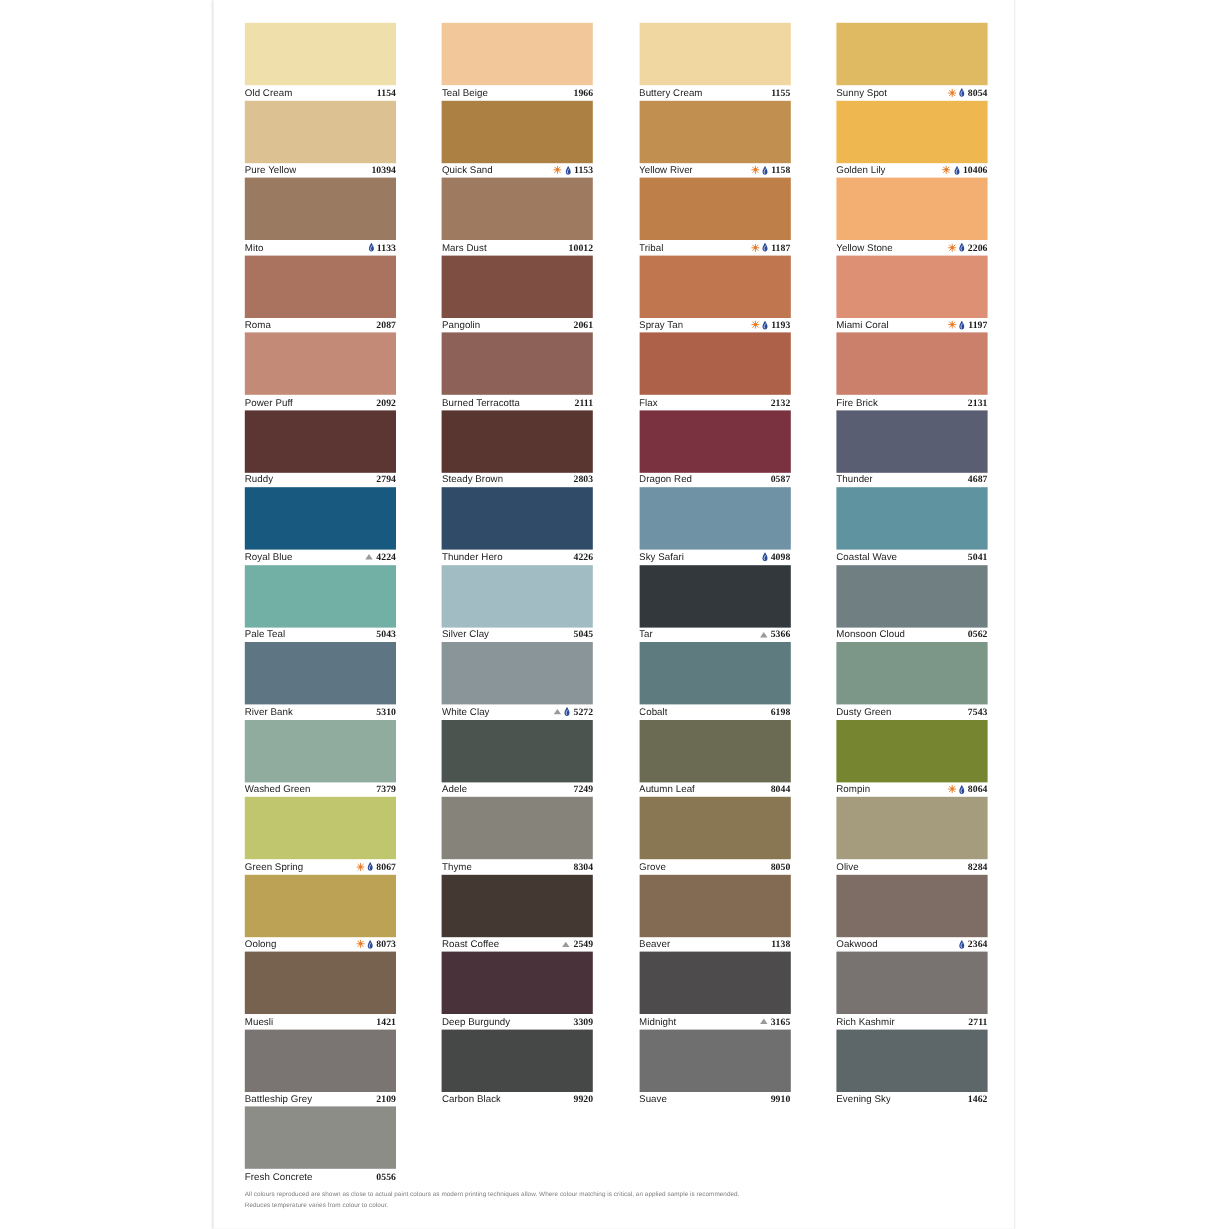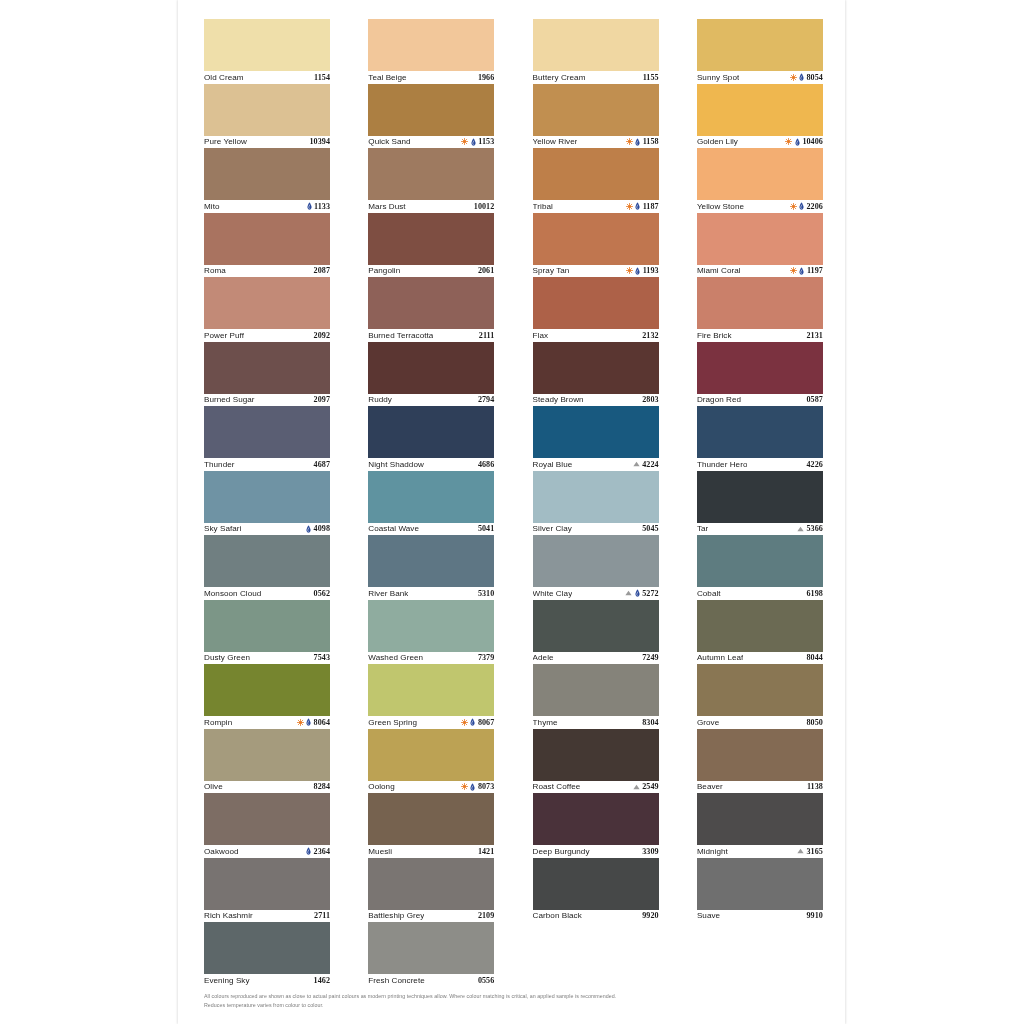--- a/index.html
+++ b/index.html
@@ -414,29 +414,20 @@
       <div class="swatch-cell">
         <div class="chip" style="background: rgb(202, 128, 106);"></div>
         <div class="label-row">
           <span class="chip-name">Fire Brick</span>
           <span class="chip-right">
             <span class="chip-code">2131</span>
           </span>
         </div>
       </div>
       <div class="swatch-cell">
-        <div class="chip" style="background: rgb(109, 79, 76);"></div>
-        <div class="label-row">
-          <span class="chip-name">Burned Sugar</span>
-          <span class="chip-right">
-            <span class="chip-code">2097</span>
-          </span>
-        </div>
-      </div>
-      <div class="swatch-cell">
         <div class="chip" style="background: rgb(91, 54, 50);"></div>
         <div class="label-row">
           <span class="chip-name">Ruddy</span>
           <span class="chip-right">
             <span class="chip-code">2794</span>
           </span>
         </div>
       </div>
       <div class="swatch-cell">
         <div class="chip" style="background: rgb(90, 54, 49);"></div>
@@ -455,29 +446,20 @@
             <span class="chip-code">0587</span>
           </span>
         </div>
       </div>
       <div class="swatch-cell">
         <div class="chip" style="background: rgb(90, 94, 115);"></div>
         <div class="label-row">
           <span class="chip-name">Thunder</span>
           <span class="chip-right">
             <span class="chip-code">4687</span>
-          </span>
-        </div>
-      </div>
-      <div class="swatch-cell">
-        <div class="chip" style="background: rgb(47, 63, 89);"></div>
-        <div class="label-row">
-          <span class="chip-name">Night Shaddow</span>
-          <span class="chip-right">
-            <span class="chip-code">4686</span>
           </span>
         </div>
       </div>
       <div class="swatch-cell">
         <div class="chip" style="background: rgb(24, 89, 127);"></div>
         <div class="label-row">
           <span class="chip-name">Royal Blue</span>
           <span class="chip-right">
             <span class="ico tri-icon">
               <svg viewBox="0 0 10 8" width="7" height="6">
@@ -511,20 +493,29 @@
             <span class="chip-code">4098</span>
           </span>
         </div>
       </div>
       <div class="swatch-cell">
         <div class="chip" style="background: rgb(95, 147, 160);"></div>
         <div class="label-row">
           <span class="chip-name">Coastal Wave</span>
           <span class="chip-right">
             <span class="chip-code">5041</span>
+          </span>
+        </div>
+      </div>
+      <div class="swatch-cell">
+        <div class="chip" style="background: rgb(114, 176, 166);"></div>
+        <div class="label-row">
+          <span class="chip-name">Pale Teal</span>
+          <span class="chip-right">
+            <span class="chip-code">5043</span>
           </span>
         </div>
       </div>
       <div class="swatch-cell">
         <div class="chip" style="background: rgb(162, 188, 196);"></div>
         <div class="label-row">
           <span class="chip-name">Silver Clay</span>
           <span class="chip-right">
             <span class="chip-code">5045</span>
           </span>

